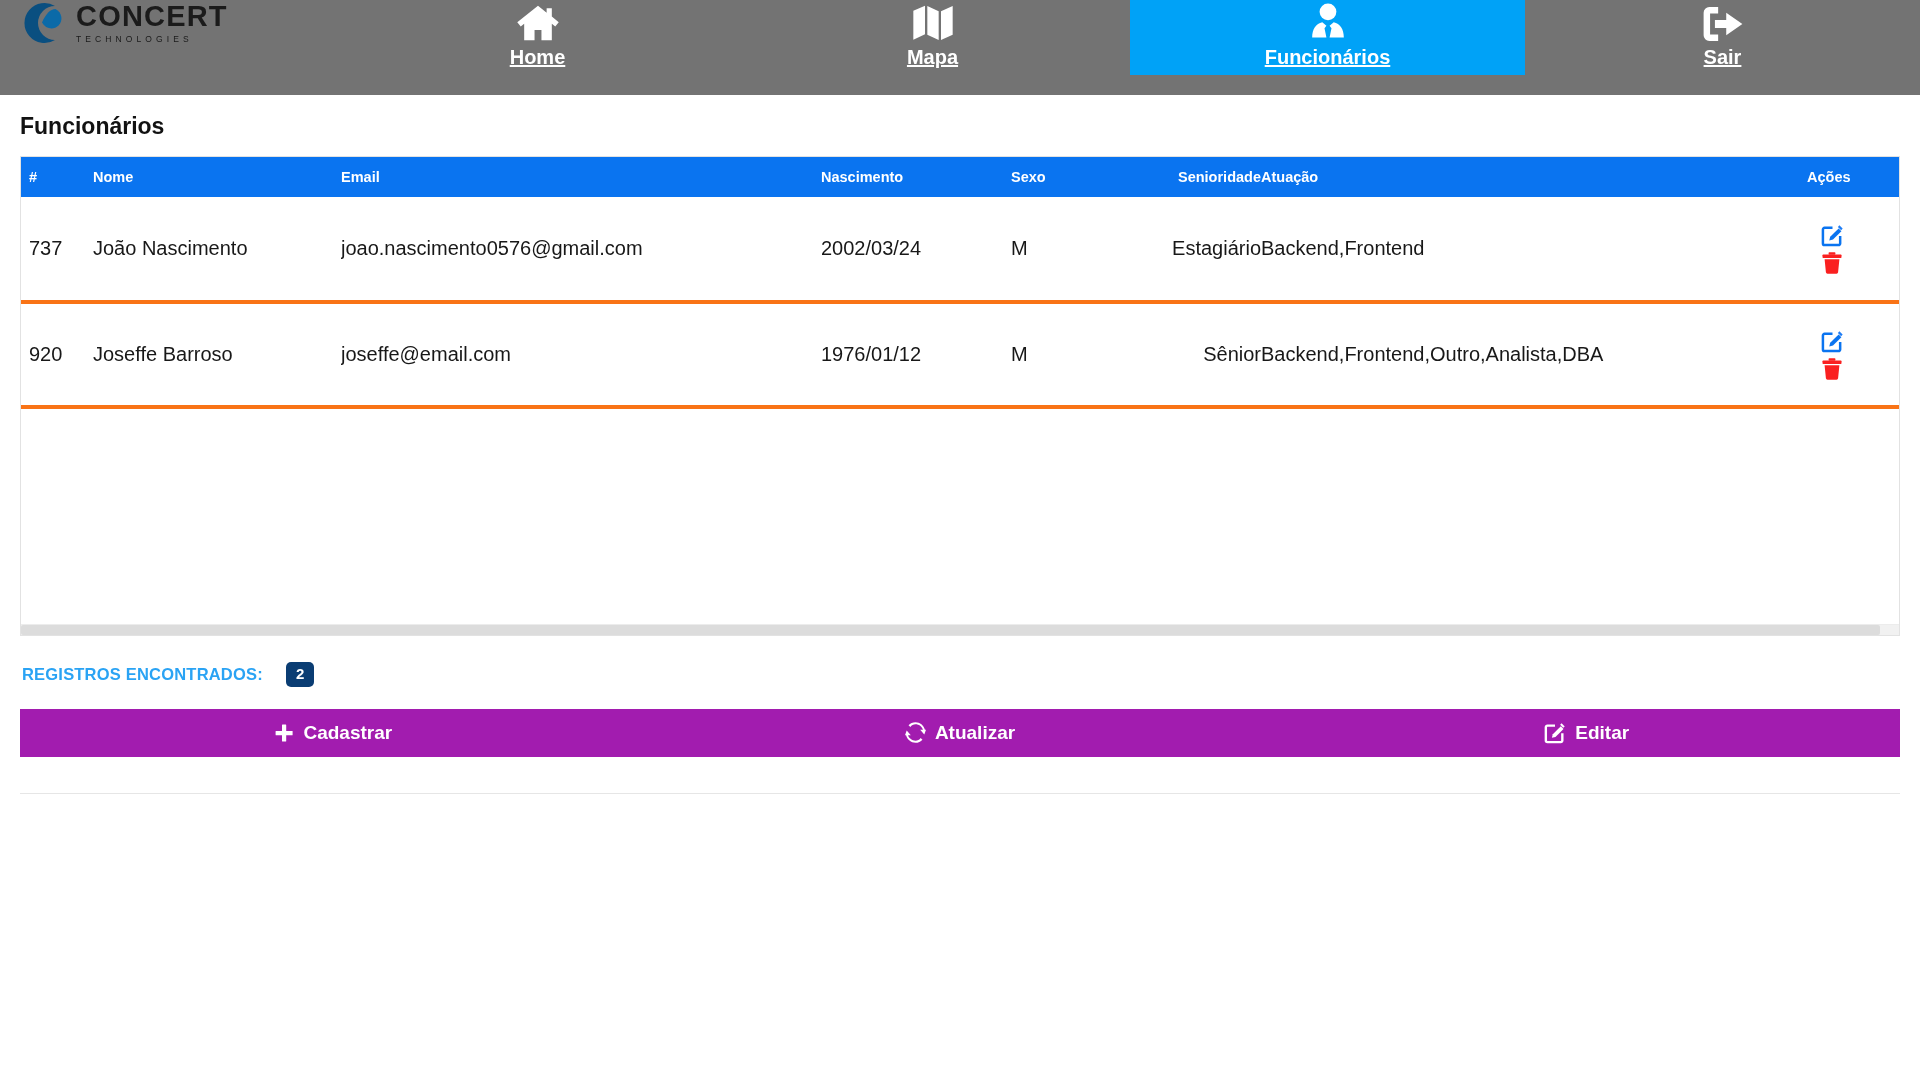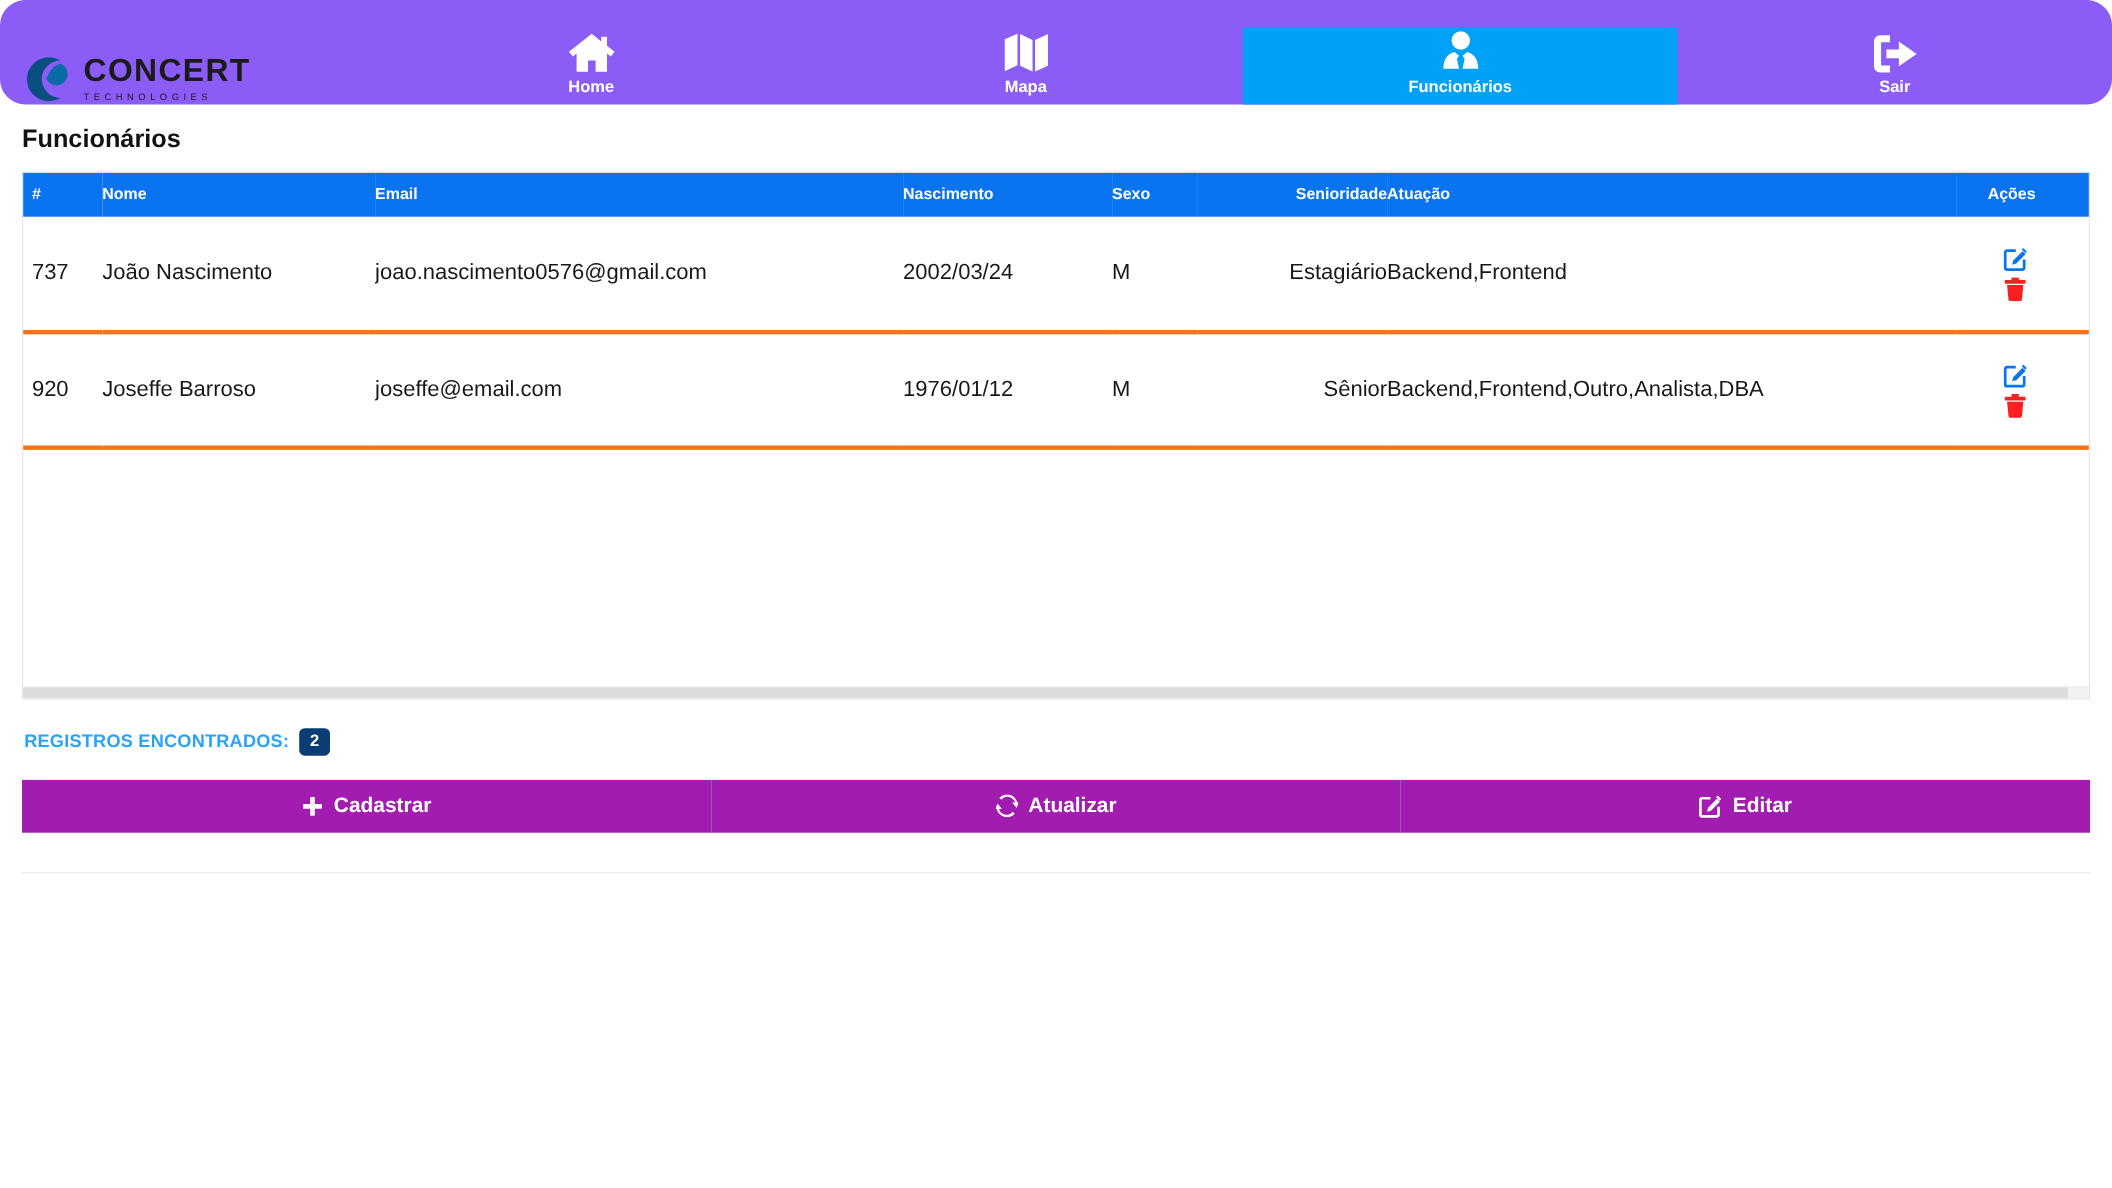--- a/index.html
+++ b/index.html
@@ -6,25 +6,24 @@
   html, body {
     width: 1920px; height: 1080px;
     background: #ffffff;
     font-family: "Liberation Sans", sans-serif;
     overflow: hidden;
   }
 
   
   .navbar {
     height: 95px;
-    background: #8b5cf6;
+    background: #737373;
     display: flex;
-    align-items: flex-end;
+    align-items: flex-start;
     width: 100%;
-    border-radius: 23px;
   }
   .brand {
     width: 340px;
     display: flex;
     align-items: center;
     padding-left: 22px;
     flex: 0 0 340px;
   }
   .logo-mark { width: 46px; height: 46px; flex: 0 0 46px; margin-right: 8px; }
   .logo-text { display: flex; flex-direction: column; justify-content: center; }
@@ -43,22 +42,22 @@
     display: flex; flex-direction: column;
     align-items: center; justify-content: center;
     gap: 5px;
     cursor: pointer;
     text-decoration: none;
   }
   .nav-item.active { background: #00a2f7; }
   .nav-icon { height: 42px; display: flex; align-items: flex-end; justify-content: center; }
   .nav-icon svg { display: block; }
   .nav-label {
-    color: #ffffff; font-size: 15px; font-weight: bold;
-    line-height: 1; padding-bottom: 8px;
+    color: #ffffff; font-size: 20px; font-weight: bold;
+    line-height: 1; padding-bottom: 8px; text-decoration: underline;
   }
 
   
   .page { padding: 0 20px; }
   .page-title {
     font-size: 23px; font-weight: bold; color: #121212;
     margin: 18px 0 16px 0;
   }
 
   .table-wrap {
@@ -110,21 +109,21 @@
   .scrollbar-track {
     position: absolute; left: 0; right: 0; bottom: 0;
     height: 11px; background: #f1f1f1; border-top: 1px solid #ececec;
   }
   .scrollbar-thumb {
     height: 100%; width: 99%; background: #dcdcdc; border-radius: 2px;
   }
 
   .records {
     margin: 26px 0 22px 2px;
-    display: flex; align-items: center; gap: 9px;
+    display: flex; align-items: center; gap: 23px;
   }
   .records-label {
     color: #2aa3f4; font-size: 16.5px; font-weight: bold;
     letter-spacing: 0.2px;
   }
   .records-badge {
     background: #0a3d73; color: #ffffff;
     font-size: 15px; font-weight: bold;
     border-radius: 5px; padding: 4px 10px; line-height: 1.1;
   }

